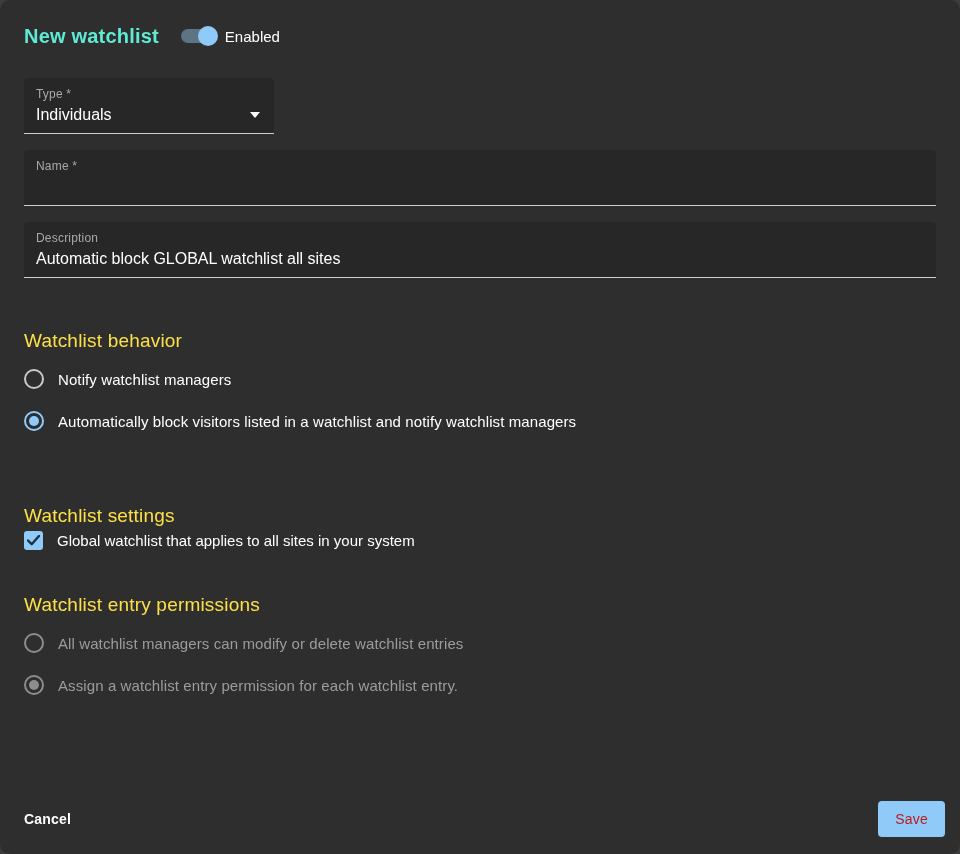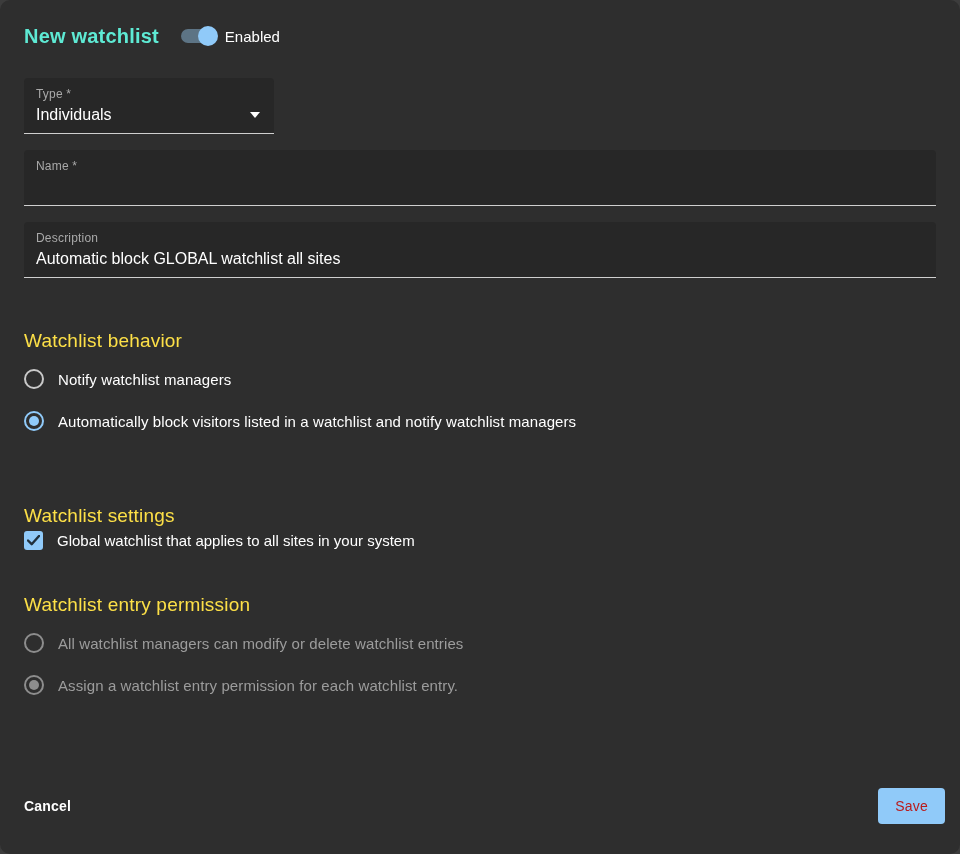--- a/index.html
+++ b/index.html
@@ -163,21 +163,21 @@
   }
   .check-label {
     margin-left: 14px;
     font-size: 15px;
     color: #ffffff;
   }
 
   
   .footer {
     position: absolute;
-    left: 24px; right: 15px; bottom: 30px;
+    left: 24px; right: 15px; bottom: 17px;
     display: flex;
     justify-content: space-between;
     align-items: center;
   }
   .cancel-btn {
     background: none;
     border: none;
     font-family: "Liberation Sans", sans-serif;
     font-size: 14px;
     font-weight: 700;
@@ -247,21 +247,21 @@
 
   <div class="check-row">
     <div class="checkbox">
       <svg width="13" height="11" viewBox="0 0 13 11">
         <polyline points="1,5.5 4.7,9.2 12,1" fill="none" stroke="#20303c" stroke-width="2.4" stroke-linecap="round" stroke-linejoin="round"></polyline>
       </svg>
     </div>
     <div class="check-label">Global watchlist that applies to all sites in your system</div>
   </div>
 
-  <div class="section-heading h-permissions">Watchlist entry permission</div>
+  <div class="section-heading h-permissions">Watchlist entry permissions</div>
 
   <div class="radio-row r-gap-first disabled">
     <div class="radio gray"></div>
     <div class="radio-label muted">All watchlist managers can modify or delete watchlist entries</div>
   </div>
 
   <div class="radio-row r-gap disabled">
     <div class="radio gray selected"></div>
     <div class="radio-label muted">Assign a watchlist entry permission for each watchlist entry.</div>
   </div>

